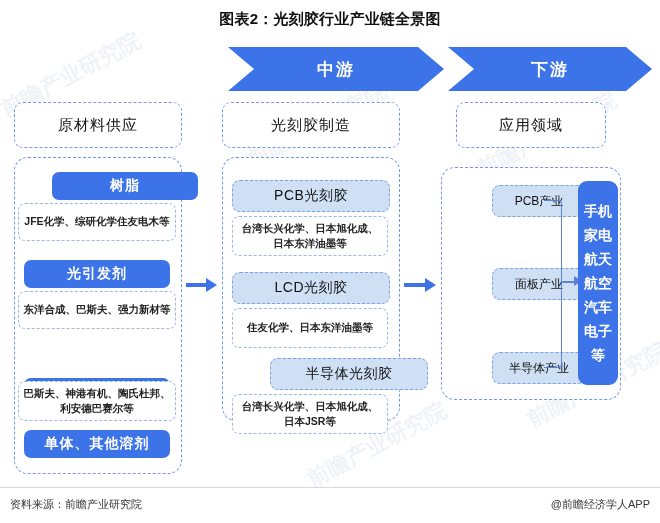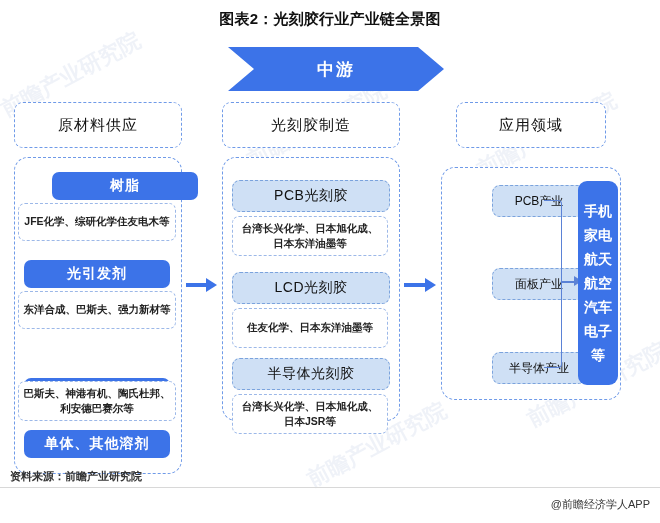--- a/index.html
+++ b/index.html
@@ -86,21 +86,21 @@
 
   
   .prod{
     position:absolute;left:232px;width:156px;height:30px;
     background:#cfe0f5;border:1px dashed #7ba3dd;border-radius:8px;
     display:flex;align-items:center;justify-content:center;
   }
   .prod span{font-size:14px;color:#111;letter-spacing:0.5px;}
   #prod-0{top:180px;}
   #prod-1{top:272px;}
-  #prod-2{top:358px;}
+  #prod-2{top:358px;margin-left:38px;}
 
   .prodsup{
     position:absolute;left:232px;width:156px;
     border:1px dashed #9cb8e8;border-radius:7px;background:#fff;
     display:flex;align-items:center;justify-content:center;
     padding:3px 5px;box-sizing:border-box;
   }
   .prodsup span{
     font-size:10.5px;color:#222;line-height:1.45;text-align:center;
     font-weight:bold;
@@ -147,21 +147,21 @@
   .sa-head{position:absolute;width:0;height:0;
     border-left:11px solid #3C73E8;
     border-top:7px solid transparent;border-bottom:7px solid transparent;}
   #arrow1 .sa-line{left:186px;top:283px;width:22px;}
   #arrow1 .sa-head{left:206px;top:278px;}
   #arrow2 .sa-line{left:404px;top:283px;width:24px;}
   #arrow2 .sa-head{left:425px;top:278px;}
 
   
   .footer-line{position:absolute;left:0;top:487px;width:660px;height:1px;background:#d8d8d8;}
-  .source{position:absolute;left:10px;top:469px;font-size:11px;color:#333;font-weight:bold;}
+  .source{position:absolute;left:10px;top:497px;font-size:11px;color:#333;}
   .credit{position:absolute;right:10px;top:497px;font-size:11px;color:#333;}
 
   
   .wm{
     position:absolute;color:rgba(120,150,200,0.12);
     font-size:22px;font-weight:bold;
     transform:rotate(-28deg);white-space:nowrap;pointer-events:none;
   }
 </style>
 </head>
@@ -172,20 +172,23 @@
 <div class="wm" style="left:-6px;top:60px;">前瞻产业研究院</div>
 <div class="wm" style="left:30px;top:330px;">前瞻产业研究院</div>
 <div class="wm" style="left:240px;top:110px;">前瞻产业研究院</div>
 <div class="wm" style="left:300px;top:430px;">前瞻产业研究院</div>
 <div class="wm" style="left:470px;top:120px;">前瞻产业研究院</div>
 <div class="wm" style="left:520px;top:370px;">前瞻产业研究院</div>
 
 <div class="banner">
   <div class="banner-seg seg2">
     <span class="banner-label">中游</span>
+  </div>
+  <div class="banner-seg seg3">
+    <span class="banner-label">下游</span>
   </div>
 </div>
 
 <div class="col-head" id="head-up">
   <span>原材料供应</span>
 </div>
 <div class="col-head" id="head-mid">
   <span>光刻胶制造</span>
 </div>
 <div class="col-head" id="head-down">

